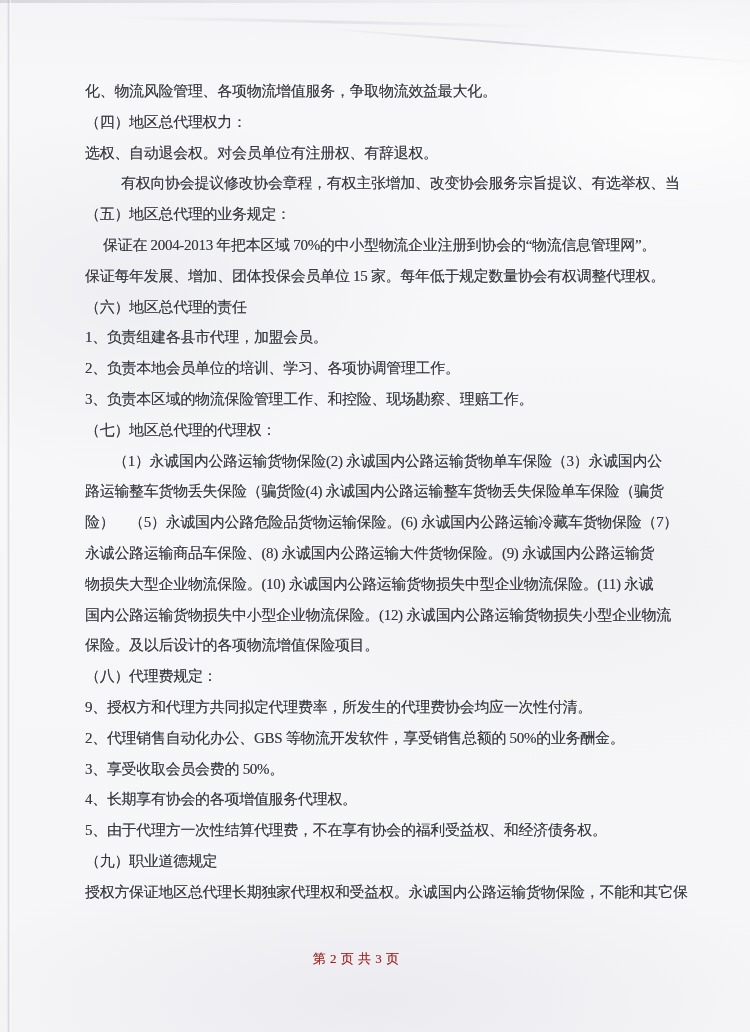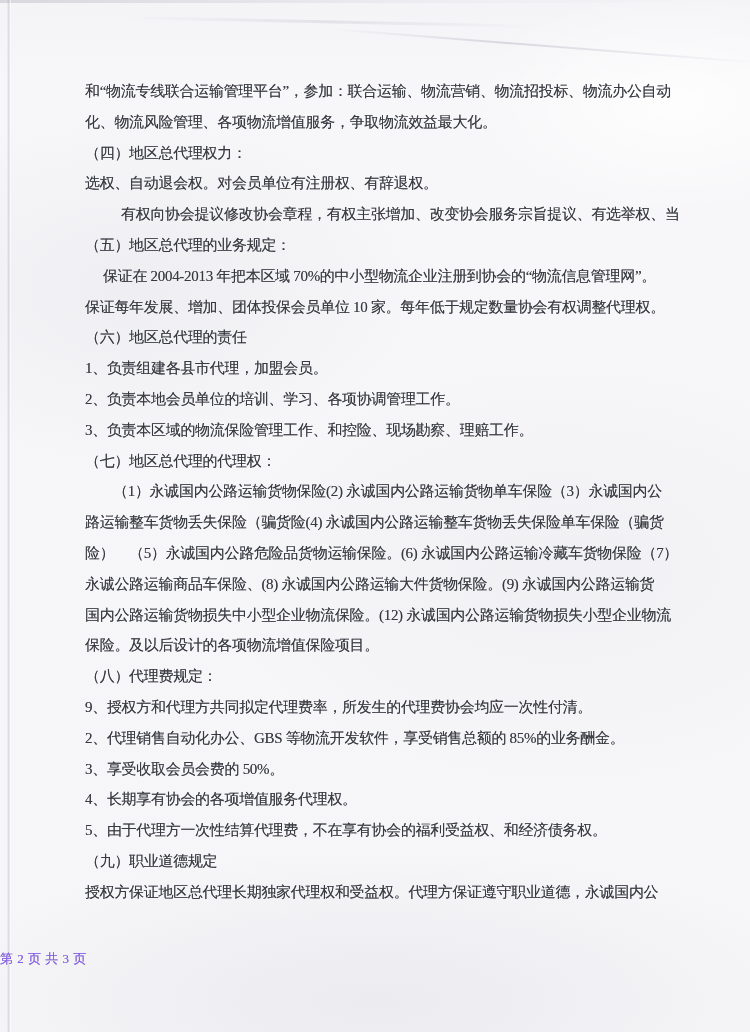--- a/index.html
+++ b/index.html
@@ -71,60 +71,60 @@
   .doc-line {
     height: 30.8px;
     line-height: 30.8px;
     white-space: nowrap;
   }
   .page-footer {
     position: absolute;
     left: 0;
     top: 950px;
     width: 712px;
-    text-align: left;
-    color: #8b5cf6;
+    text-align: center;
+    color: #b91c1c;
     font-size: 13px;
     letter-spacing: 0.5px;
     text-shadow: 0 0 0.5px rgba(50,52,60,0.5);
   }
 </style>
 </head>
 <body>
 
 <div class="scan-page">
   <div class="edge-top"></div>
   <div class="crease-left"></div>
   <div class="crease-top2"></div>
   <div class="crease-top"></div>
 
   <div class="doc-body">
-      <div class="doc-line">和“物流专线联合运输管理平台”，参加：联合运输、物流营销、物流招投标、物流办公自动</div>
       <div class="doc-line">化、物流风险管理、各项物流增值服务，争取物流效益最大化。</div>
       <div class="doc-line">（四）地区总代理权力：</div>
       <div class="doc-line">选权、自动退会权。对会员单位有注册权、有辞退权。</div>
       <div class="doc-line" style="padding-left: 36px;">有权向协会提议修改协会章程，有权主张增加、改变协会服务宗旨提议、有选举权、当</div>
       <div class="doc-line">（五）地区总代理的业务规定：</div>
       <div class="doc-line" style="padding-left: 18px;">保证在 2004-2013 年把本区域 70%的中小型物流企业注册到协会的“物流信息管理网”。</div>
-      <div class="doc-line">保证每年发展、增加、团体投保会员单位 10 家。每年低于规定数量协会有权调整代理权。</div>
+      <div class="doc-line">保证每年发展、增加、团体投保会员单位 15 家。每年低于规定数量协会有权调整代理权。</div>
       <div class="doc-line">（六）地区总代理的责任</div>
       <div class="doc-line">1、负责组建各县市代理，加盟会员。</div>
       <div class="doc-line">2、负责本地会员单位的培训、学习、各项协调管理工作。</div>
       <div class="doc-line">3、负责本区域的物流保险管理工作、和控险、现场勘察、理赔工作。</div>
       <div class="doc-line">（七）地区总代理的代理权：</div>
       <div class="doc-line" style="padding-left: 28px;">（1）永诚国内公路运输货物保险(2) 永诚国内公路运输货物单车保险（3）永诚国内公</div>
       <div class="doc-line">路运输整车货物丢失保险（骗货险(4) 永诚国内公路运输整车货物丢失保险单车保险（骗货</div>
       <div class="doc-line">险）　（5）永诚国内公路危险品货物运输保险。(6) 永诚国内公路运输冷藏车货物保险（7）</div>
       <div class="doc-line">永诚公路运输商品车保险、(8) 永诚国内公路运输大件货物保险。(9) 永诚国内公路运输货</div>
+      <div class="doc-line">物损失大型企业物流保险。(10) 永诚国内公路运输货物损失中型企业物流保险。(11) 永诚</div>
       <div class="doc-line">国内公路运输货物损失中小型企业物流保险。(12) 永诚国内公路运输货物损失小型企业物流</div>
       <div class="doc-line">保险。及以后设计的各项物流增值保险项目。</div>
       <div class="doc-line">（八）代理费规定：</div>
       <div class="doc-line">9、授权方和代理方共同拟定代理费率，所发生的代理费协会均应一次性付清。</div>
-      <div class="doc-line">2、代理销售自动化办公、GBS 等物流开发软件，享受销售总额的 85%的业务酬金。</div>
+      <div class="doc-line">2、代理销售自动化办公、GBS 等物流开发软件，享受销售总额的 50%的业务酬金。</div>
       <div class="doc-line">3、享受收取会员会费的 50%。</div>
       <div class="doc-line">4、长期享有协会的各项增值服务代理权。</div>
       <div class="doc-line">5、由于代理方一次性结算代理费，不在享有协会的福利受益权、和经济债务权。</div>
       <div class="doc-line">（九）职业道德规定</div>
-      <div class="doc-line">授权方保证地区总代理长期独家代理权和受益权。代理方保证遵守职业道德，永诚国内公</div>
+      <div class="doc-line">授权方保证地区总代理长期独家代理权和受益权。永诚国内公路运输货物保险，不能和其它保</div>
     </div>
 
   <div class="page-footer">第 2 页 共 3 页</div>
 </div>
 
 </body></html>

